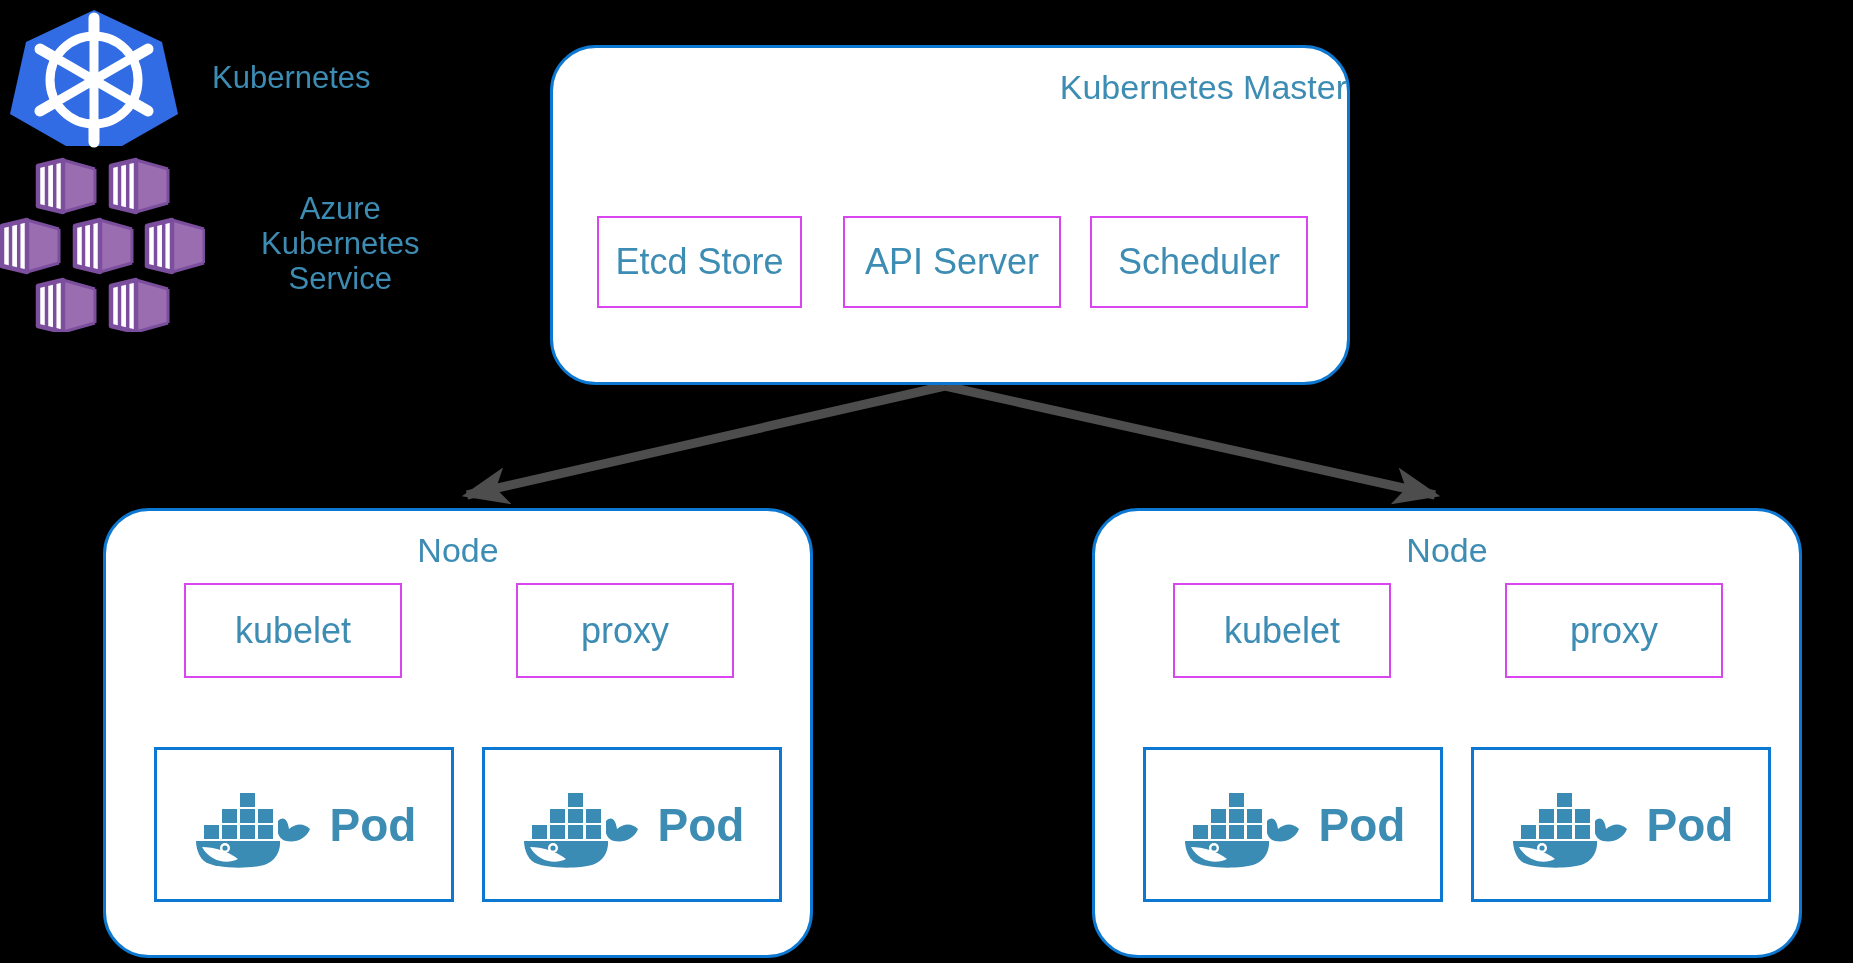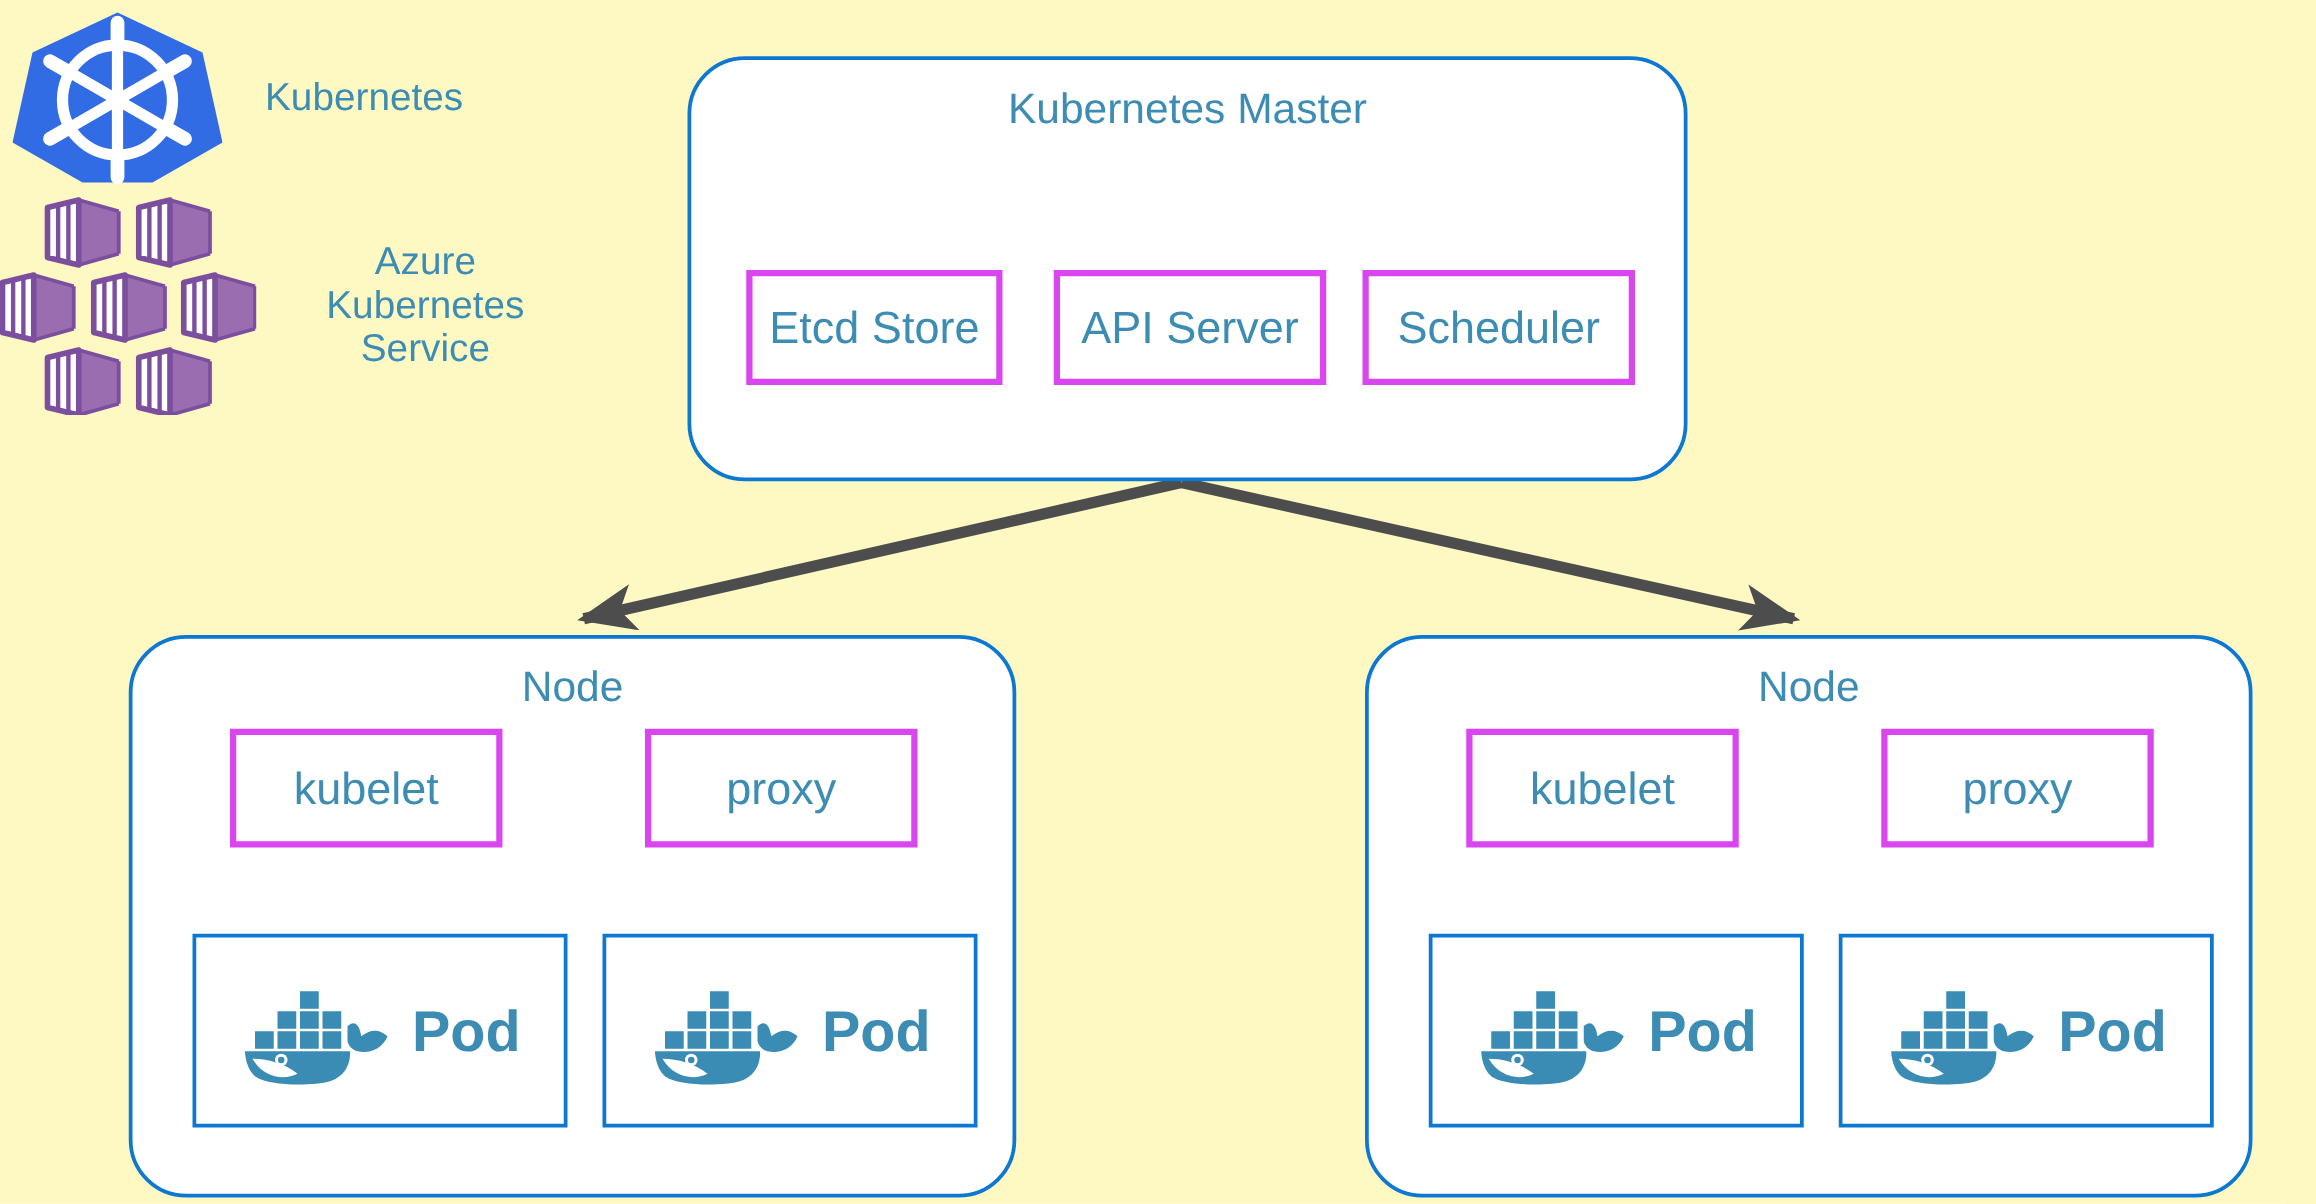--- a/index.html
+++ b/index.html
@@ -14,21 +14,21 @@
     position: relative;
     overflow: hidden;
     font-family: "Liberation Sans", "DejaVu Sans", sans-serif;
   }
 
   #stage {
     position: absolute;
     left: 0; top: 0;
     width: 1853px;
     height: 963px;
-    background: #fef9c3;
+    background: #000000;
   }
 
   
   .legend-row {
     position: absolute;
     display: flex;
     align-items: center;
   }
 
   #legend-k8s { left: 10px; top: 8px; }
@@ -75,21 +75,21 @@
     font-size: 34px;
     line-height: 1;
     font-weight: 400;
     pointer-events: none;
   }
 
   
   .comp-box {
     position: absolute;
     box-sizing: border-box;
-    border: 5px solid #d946ef;
+    border: 2px solid #d946ef;
     background: #ffffff;
     display: flex;
     align-items: center;
     justify-content: center;
   }
 
   .comp-label {
     color: #3d8cb3;
     font-size: 36px;
     line-height: 1;
@@ -205,21 +205,21 @@
     <defs>
       <marker id="arrowhead" markerWidth="5.2" markerHeight="4.2" refX="4.6" refY="2.1" orient="auto" markerUnits="strokeWidth">
         <path d="M0,0 L5.2,2.1 L0,4.2 L1.3,2.1 Z" fill="#4d4d4d"></path>
       </marker>
     </defs>
     <line x1="945" y1="386" x2="467" y2="495" stroke="#4d4d4d" stroke-width="9" marker-end="url(#arrowhead)"></line>
     <line x1="945" y1="386" x2="1435" y2="495" stroke="#4d4d4d" stroke-width="9" marker-end="url(#arrowhead)"></line>
   </svg>
 
   <div class="group-box" id="master-box" style="left:550px; top:45px; width:800px; height:340px;">
-    <div class="group-title" style="top:22px;">Kubernetes Master</div>
+    <div class="group-title" style="top:22px;text-align:right;">Kubernetes Master</div>
 
     <div class="comp-box" style="left:44px; top:168px; width:205px; height:92px;">
       <span class="comp-label">Etcd Store</span>
     </div>
 
     <div class="comp-box" style="left:290px; top:168px; width:218px; height:92px;">
       <span class="comp-label">API Server</span>
     </div>
 
     <div class="comp-box" style="left:537px; top:168px; width:218px; height:92px;">

